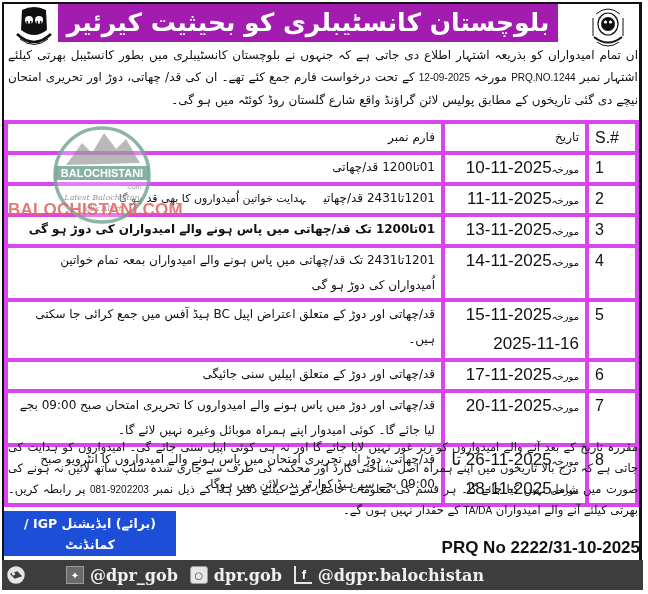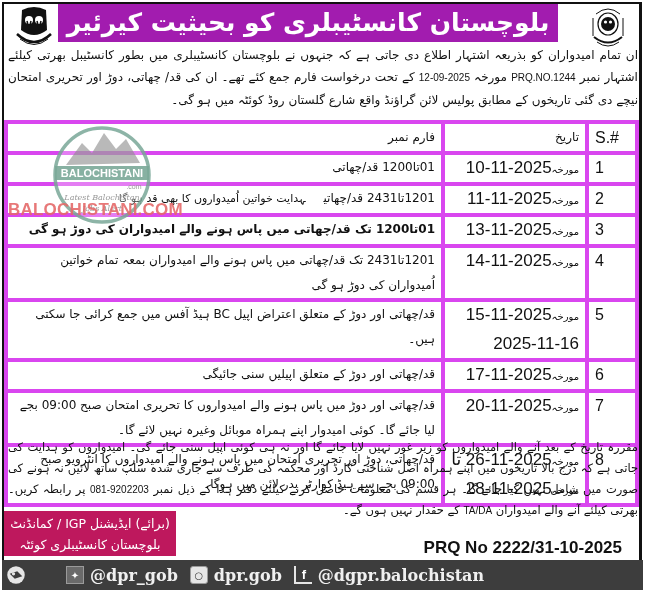--- a/index.html
+++ b/index.html
@@ -36,23 +36,23 @@
   .date-num { font-family: "Liberation Sans", sans-serif; font-size: 17px; }
   .note { margin-right: 18px; font-size: 11px; }
   
   .wm { position: absolute; left: 52px; top: 125px; width: 100px; height: 100px; pointer-events: none; }
   .wm-text { position: absolute; left: 8px; top: 200px; font-family: "Liberation Sans", sans-serif;
              font-weight: bold; font-size: 17px; color: #e56a6a; opacity: 0.9; letter-spacing: 0.2px; }
   
   .closing { position: absolute; left: 8px; top: 437px; width: 630px; direction: rtl;
              text-align: justify; font-size: 11.5px; line-height: 21px; }
   
-  .sig { position: absolute; left: 4px; top: 511px; width: 172px; height: 45px; background: #be185d;
-         color: #fff; direction: rtl; text-align: center; font-size: 12.5px; font-weight: normal; line-height: 21px; padding-top: 2px; box-sizing: border-box; }
-  .prq { position: absolute; right: 26px; top: 538px; font-family: "Liberation Sans", sans-serif;
+  .sig { position: absolute; left: 4px; top: 511px; width: 172px; height: 45px; background: #1d4ed8;
+         color: #fff; direction: rtl; text-align: center; font-size: 12.5px; font-weight: bold; line-height: 21px; padding-top: 2px; box-sizing: border-box; }
+  .prq { position: absolute; right: 8px; top: 538px; font-family: "Liberation Sans", sans-serif;
          font-size: 17px; font-weight: bold; color: #111; }
   .social { position: absolute; left: 2px; top: 560px; width: 641px; height: 30px; background: #3d3d3d;
             color: #f0f0f0; display: flex; align-items: center; font-family: "DejaVu Serif", serif;
             font-weight: bold; font-size: 16px; box-sizing: border-box; padding-left: 4px; }
   .soc-item { display: flex; align-items: center; margin-right: 12px; white-space: nowrap; }
   .soc-ico { display: inline-flex; width: 16px; height: 16px; align-items: center; justify-content: center;
              margin-right: 6px; }
   .ico-box { background: #6a6a6a; border: 1px solid #9a9a9a; font-family: "DejaVu Sans", sans-serif; font-size: 10px; color: #fff; }
 </style>
 </head>

